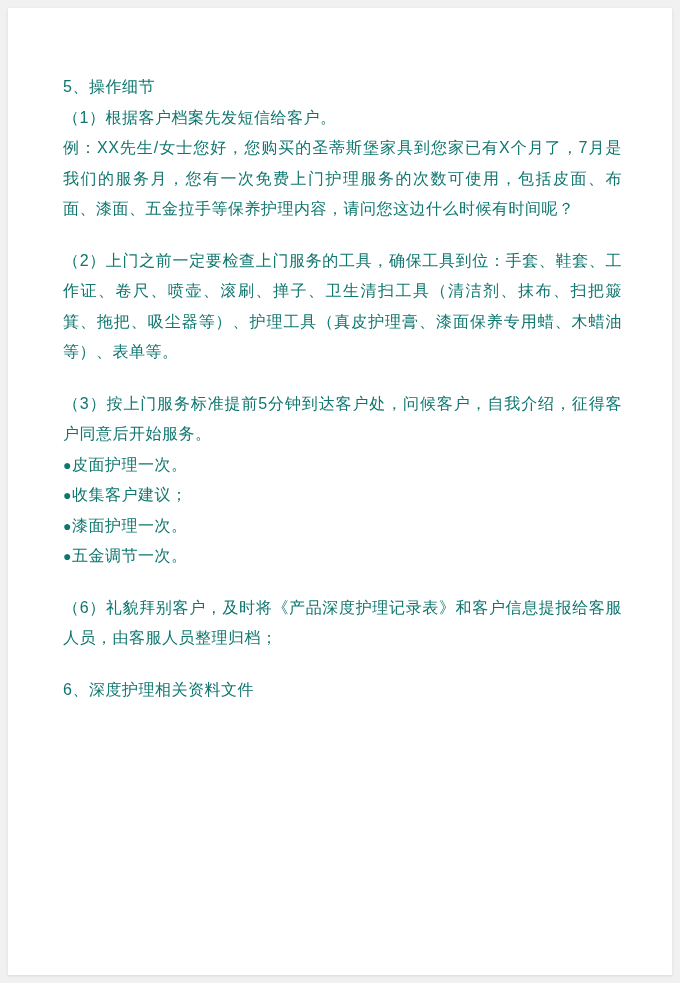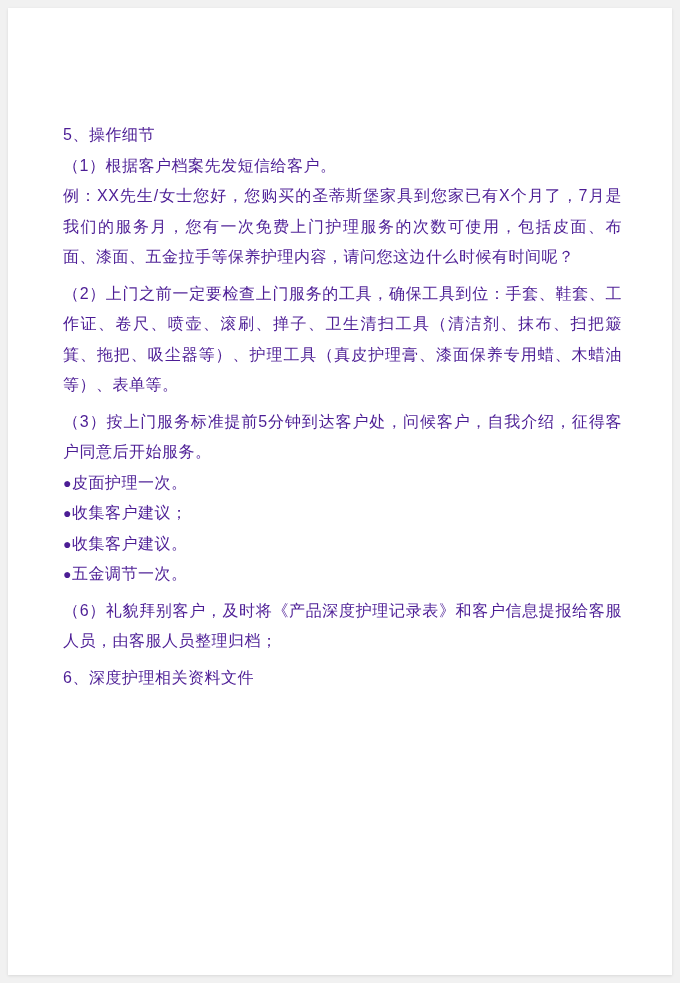--- a/index.html
+++ b/index.html
@@ -17,34 +17,34 @@
     position: absolute;
     left: 8px;
     top: 8px;
     width: 664px;
     height: 967px;
     background: #ffffff;
     box-shadow: 0 1px 3px rgba(0,0,0,0.10);
     box-sizing: border-box;
   }
   .content {
-    padding: 112px 50px 0 55px;
-    color: #4c1d95;
+    padding: 64px 50px 0 55px;
+    color: #0f766e;
     font-size: 16px;
     line-height: 30.5px;
     letter-spacing: 0.5px;
     text-align: justify;
   }
   .line, .para {
     margin: 0;
     font-weight: normal;
     font-size: 16px;
   }
   .gap {
-    margin-top: 6px;
+    margin-top: 21px;
   }
   .bullet-line {
     display: flex;
     align-items: baseline;
   }
   .bullet-marker {
     flex: 0 0 auto;
     font-size: 14px;
   }
   .bullet-label {
@@ -71,21 +71,21 @@
     <div class="bullet-line">
       <span class="bullet-marker">●</span>
       <span class="bullet-label">皮面护理一次。</span>
     </div>
     <div class="bullet-line">
       <span class="bullet-marker">●</span>
       <span class="bullet-label">收集客户建议；</span>
     </div>
     <div class="bullet-line">
       <span class="bullet-marker">●</span>
-      <span class="bullet-label">收集客户建议。</span>
+      <span class="bullet-label">漆面护理一次。</span>
     </div>
     <div class="bullet-line">
       <span class="bullet-marker">●</span>
       <span class="bullet-label">五金调节一次。</span>
     </div>
 
 
     <p class="para gap">（6）礼貌拜别客户，及时将《产品深度护理记录表》和客户信息提报给客服人员，由客服人员整理归档；</p>
 
     <p class="line gap">6、深度护理相关资料文件</p>

